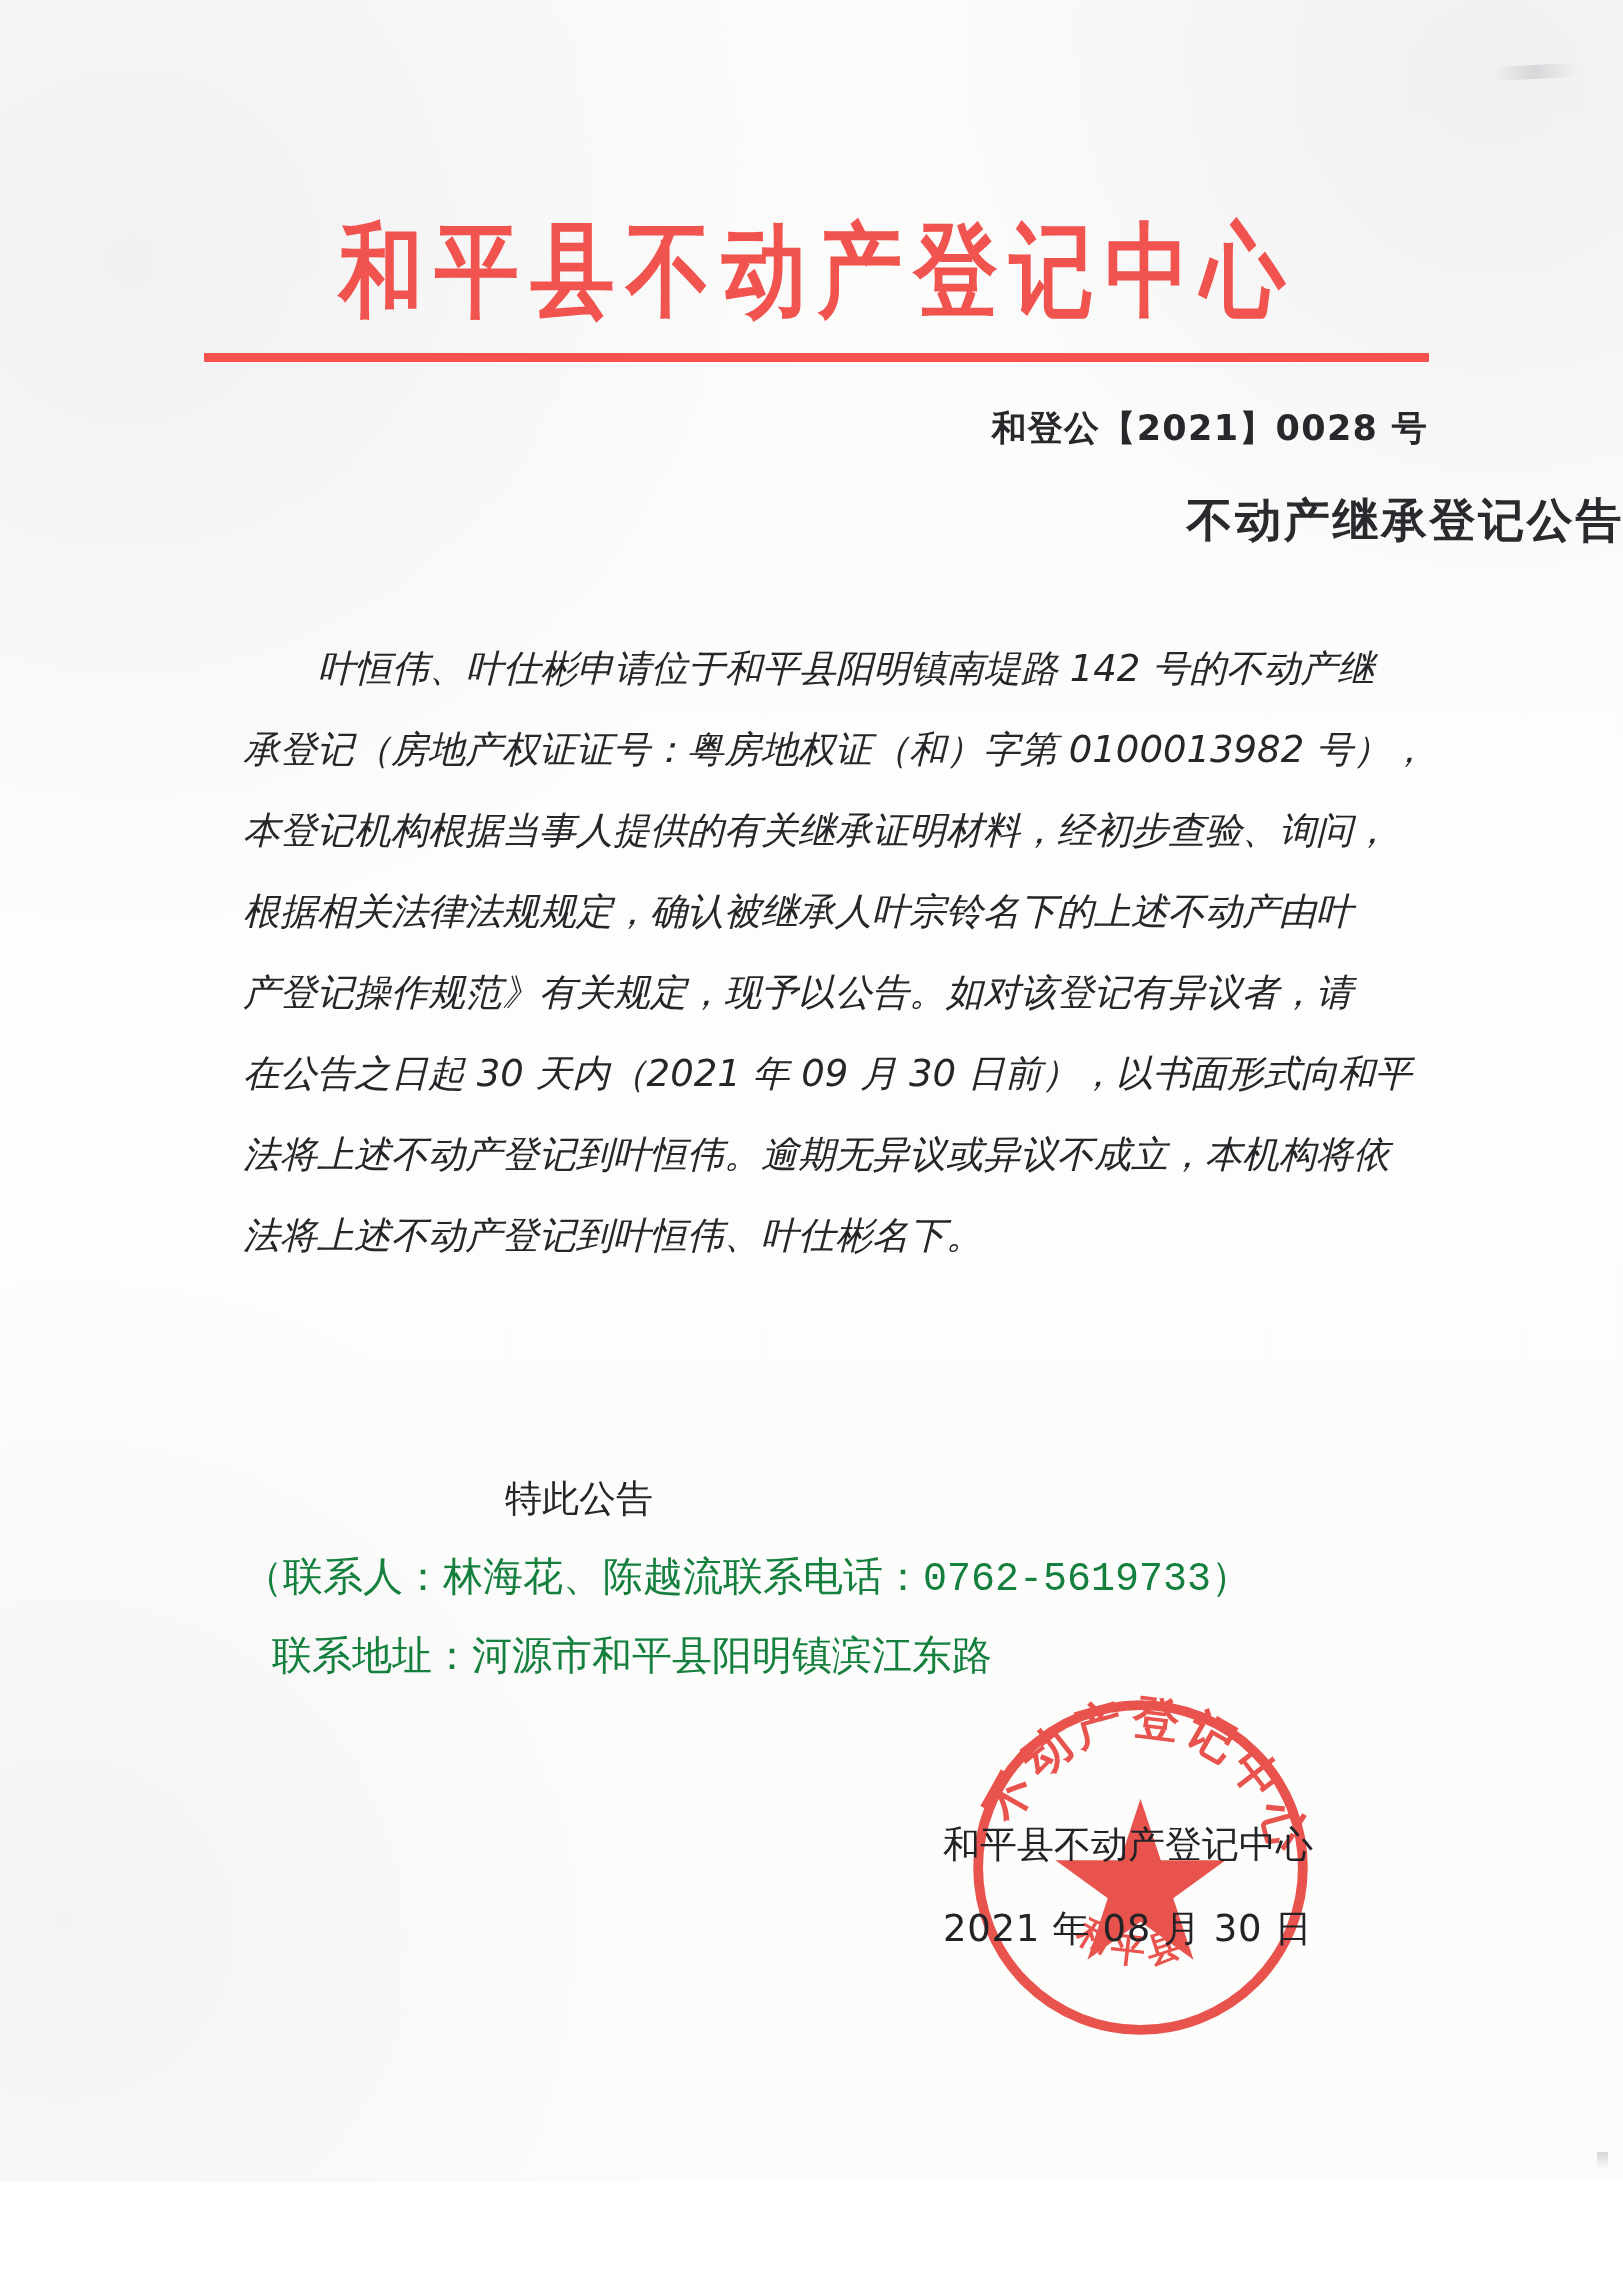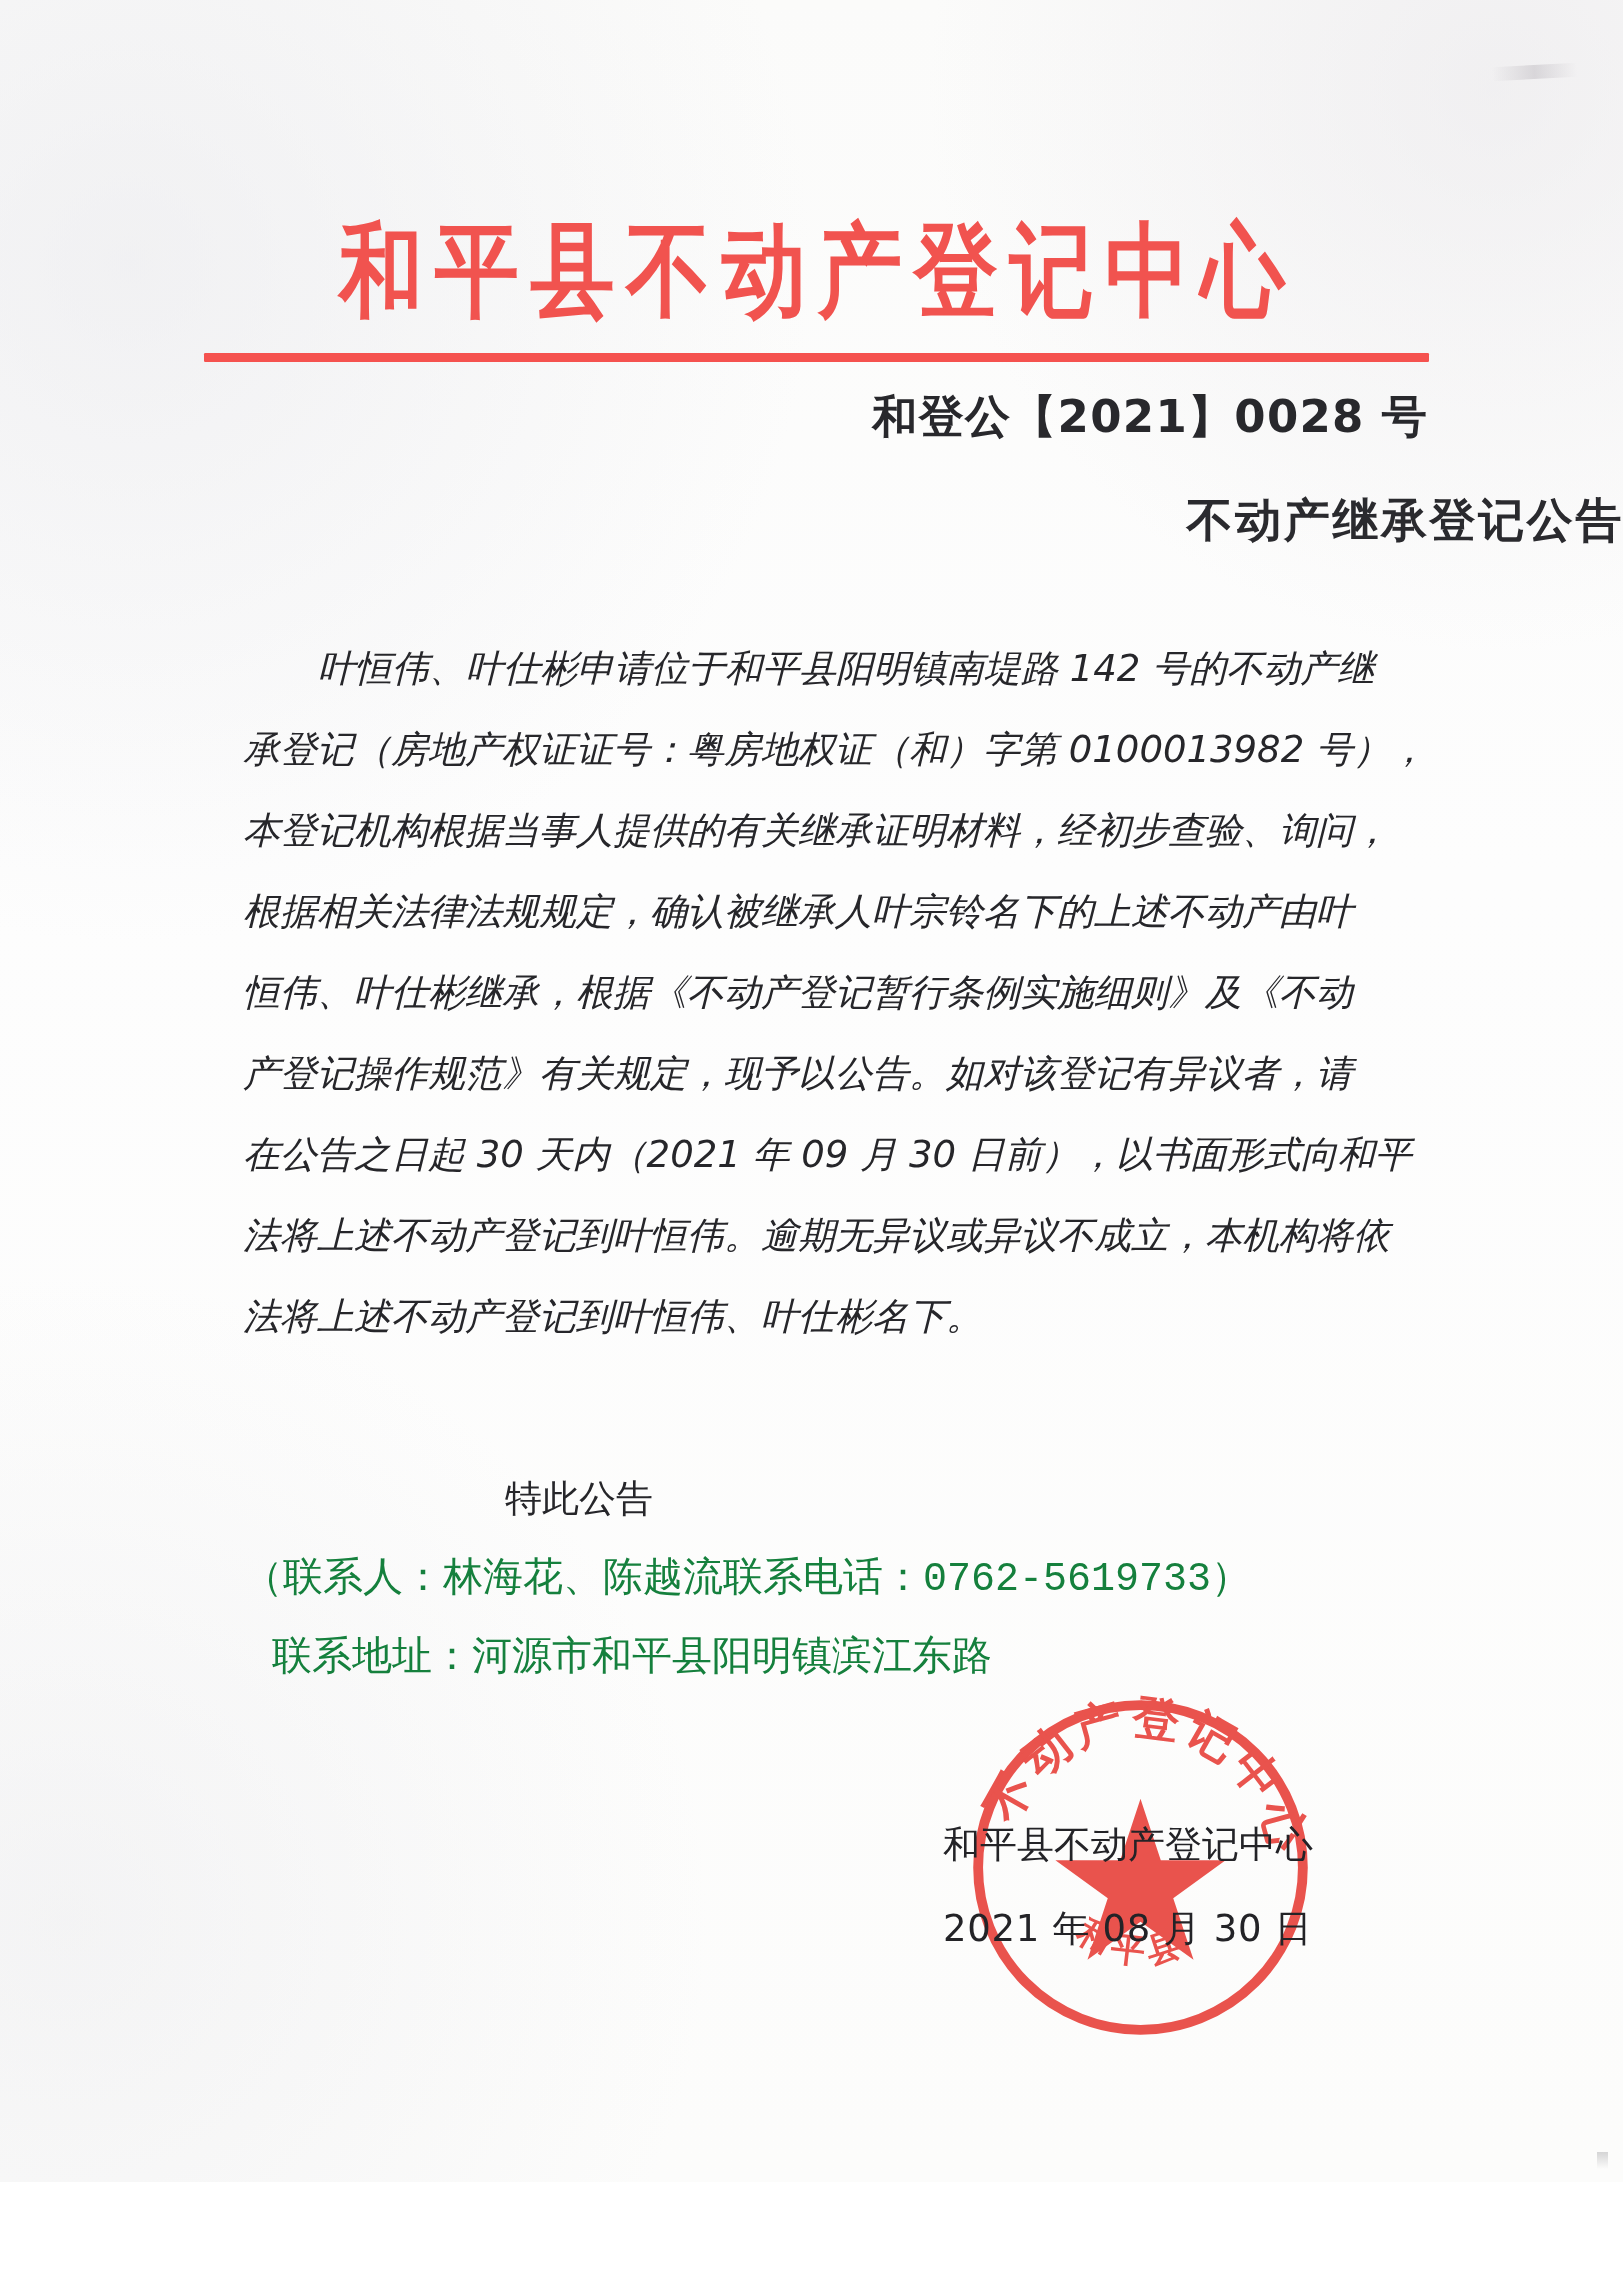--- a/index.html
+++ b/index.html
@@ -58,23 +58,23 @@
     width: 1225px;
     height: 8.5px;
     background: #f5524f;
     border-radius: 1.3px;
   }
 
   
   .doc-number {
     position: absolute;
     right: 196px;
-    top: 387px;
-    font-family: "DejaVu Sans", sans-serif;
-    font-size: 45px;
+    top: 405px;
+    font-family: "DejaVu Sans", sans-serif;
+    font-size: 35px;
     font-weight: bold;
     color: #28282c;
     letter-spacing: 1.3px;
     white-space: nowrap;
     margin-left: 40px;
   }
 
   
   .doc-title {
     position: absolute;
@@ -200,21 +200,20 @@
 
   <div class="doc-number">和登公【2021】0028 号</div>
 
   <div class="doc-title">不动产继承登记公告</div>
 
   <div class="body-block">
     <div class="body-line indent">叶恒伟、叶仕彬申请位于和平县阳明镇南堤路 142 号的不动产继</div>
     <div class="body-line">承登记（房地产权证证号：粤房地权证（和）字第 0100013982 号），</div>
     <div class="body-line">本登记机构根据当事人提供的有关继承证明材料，经初步查验、询问，</div>
     <div class="body-line">根据相关法律法规规定，确认被继承人叶宗铃名下的上述不动产由叶</div>
-    <div class="body-line">恒伟、叶仕彬继承，根据《不动产登记暂行条例实施细则》及《不动</div>
     <div class="body-line">产登记操作规范》有关规定，现予以公告。如对该登记有异议者，请</div>
     <div class="body-line">在公告之日起 30 天内（2021 年 09 月 30 日前），以书面形式向和平</div>
     <div class="body-line">法将上述不动产登记到叶恒伟。逾期无异议或异议不成立，本机构将依</div>
     <div class="body-line">法将上述不动产登记到叶恒伟、叶仕彬名下。</div>
   </div>
 
   <div class="closing">
     <div class="closing-note">特此公告</div>
     <div class="contact-line">（联系人：林海花、陈越流联系电话：0762-5619733）</div>
     <div class="contact-line second">联系地址：河源市和平县阳明镇滨江东路</div>

